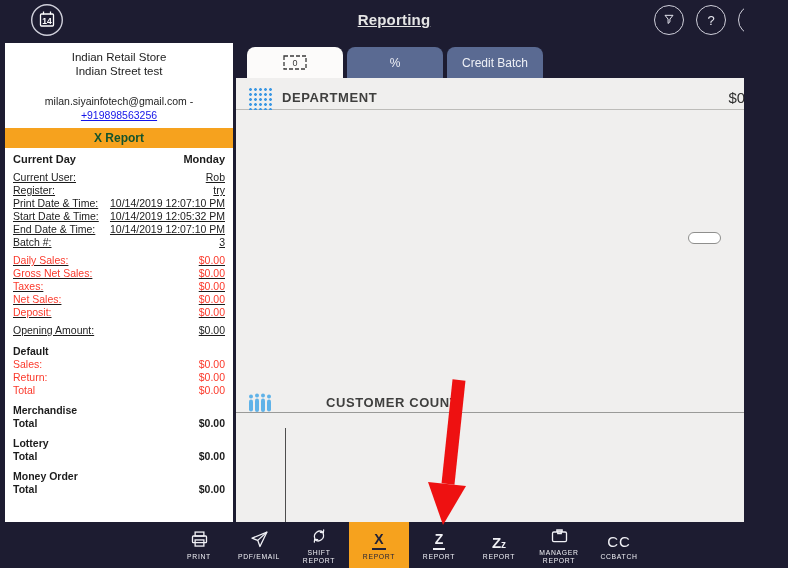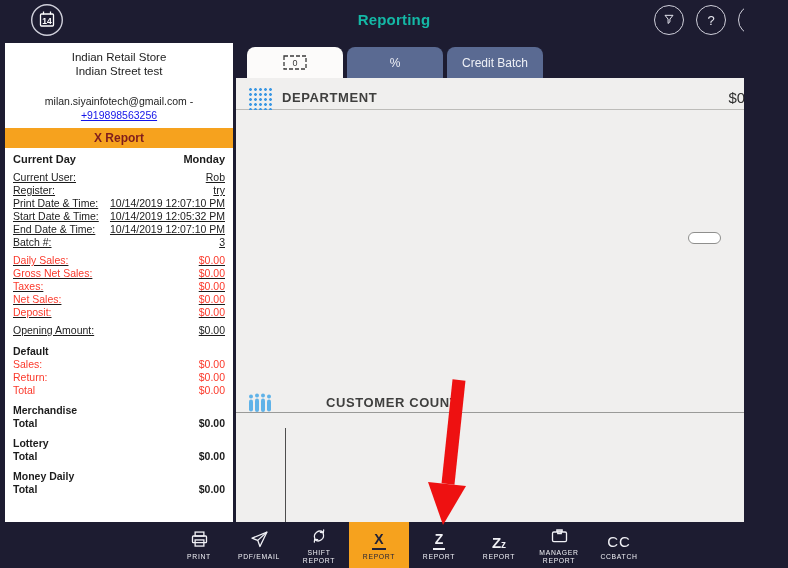--- a/index.html
+++ b/index.html
@@ -1,33 +1,33 @@
 <!DOCTYPE html>
 <html><head>
 <meta charset="utf-8">
 <style>
   * { margin:0; padding:0; box-sizing:border-box; }
   body { background:#1d1c31; font-family:"Liberation Sans", sans-serif; }
   .screen { position:relative; width:744px; height:568px; background:#1d1c31; overflow:hidden; }
 
   
   .topbar { position:absolute; left:0; top:0; width:788px; height:40px; }
-  .topbar-title { position:absolute; left:0; right:0; top:11px; text-align:center; color:#14b8a6; font-size:15px; font-weight:bold; letter-spacing:.2px; }
+  .topbar-title { position:absolute; left:0; right:0; top:11px; text-align:center; color:#e5e5e5; font-size:15px; font-weight:bold; letter-spacing:.2px;text-decoration:underline; }
   .cal-btn { position:absolute; left:30px; top:3px; width:34px; height:34px; cursor:pointer; }
   .top-right { position:absolute; right:20px; top:5px; display:flex; gap:12px; }
   .circle-btn { width:30px; height:30px; border:1.5px solid #cfcfda; border-radius:50%; display:flex; align-items:center; justify-content:center; color:#e7e7f0; font-size:13px; cursor:pointer; }
 
   
   .left-panel { position:absolute; left:5px; top:43px; width:228px; height:479px; background:#ffffff; color:#1c1c1c; font-size:10.5px; }
   .store-head { padding-top:7px; text-align:center; line-height:14px; }
   .store-name { font-size:11.5px; }
   .store-sub { font-size:11.5px; }
   .store-mail { font-size:10.5px; margin-top:16px; }
   .phone-link { color:#1414e8; text-decoration:underline; cursor:pointer; font-size:10.5px; }
-  .banner { margin-top:6px; height:20px; line-height:20px; background:#f6a21e; color:#7f1d1d; font-weight:bold; font-size:12px; text-align:center; }
+  .banner { margin-top:6px; height:20px; line-height:20px; background:#f6a21e; color:#14532d; font-weight:bold; font-size:12px; text-align:center; }
   .row { display:flex; justify-content:space-between; padding:0 8px; line-height:13px; }
   .row .lbl { text-align:left; } .row .val { text-align:right; }
   .bold { font-weight:bold; }
   .red { color:#fb392b; } .mt8 { margin-top:8px; } .mt10 { margin-top:5px;text-decoration:underline; } .mt14 { margin-top:7px; }
   .day-row { margin-top:5px; font-size:11px; }
 
   
   .right-panel { position:absolute; left:236px; top:40px; width:552px; height:482px; }
   .tabstrip { position:relative; height:38px; }
   .tab { position:absolute; bottom:0; height:31px; width:96px; border-radius:8px 8px 0 0; display:flex; align-items:center; justify-content:center; font-size:12px; cursor:pointer; }
@@ -195,21 +195,21 @@
       <div class="row bold">
           <span class="lbl">Lottery</span>
         </div>
       <div class="row bold">
           <span class="lbl">Total</span>
           <span class="val">$0.00</span>
         </div>
     </div>
     <div class="mt14">
       <div class="row bold">
-          <span class="lbl">Money Daily</span>
+          <span class="lbl">Money Order</span>
         </div>
       <div class="row bold">
           <span class="lbl">Total</span>
           <span class="val">$0.00</span>
         </div>
     </div>
   </div>
 
   <div class="right-panel">
     <div class="tabstrip">

